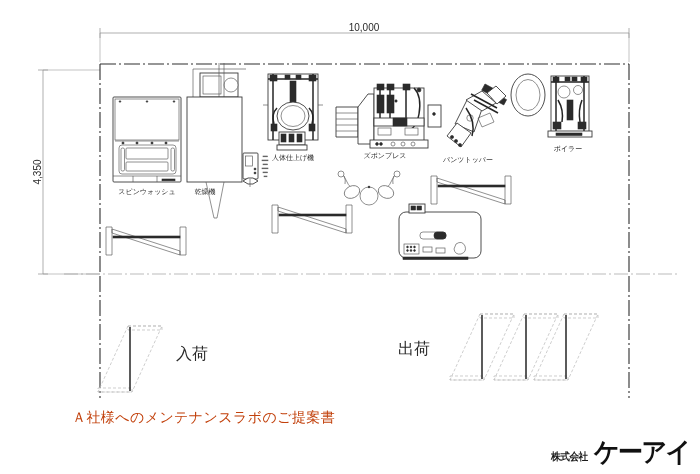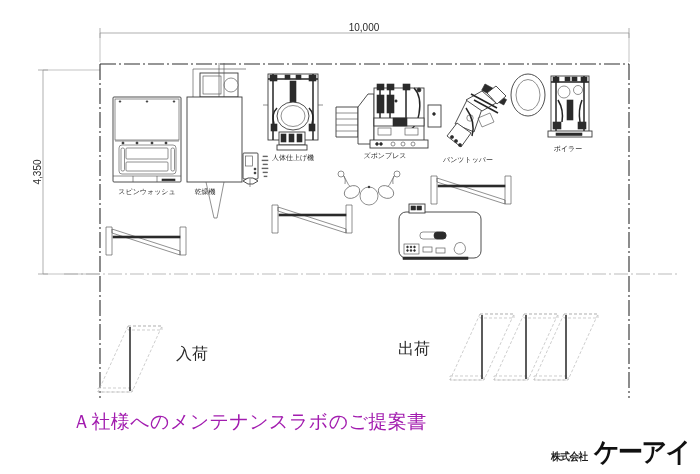--- a/index.html
+++ b/index.html
@@ -28,23 +28,23 @@
     height: 474px;
   }
   .ttl {
     position: absolute;
     font-family: "Liberation Sans", "DejaVu Sans", sans-serif;
     white-space: nowrap;
   }
   #proposal-title {
     left: 72px;
     top: 409px;
-    font-size: 19px;
+    font-size: 14px;
     letter-spacing: 0.4px;
-    color: #a21caf;
+    color: #c2410c;
   }
   #logo-block {
     position: absolute;
     left: 551px;
     top: 441px;
     display: flex;
     align-items: flex-end;
     gap: 3px;
   }
   #logo-kabushiki {

